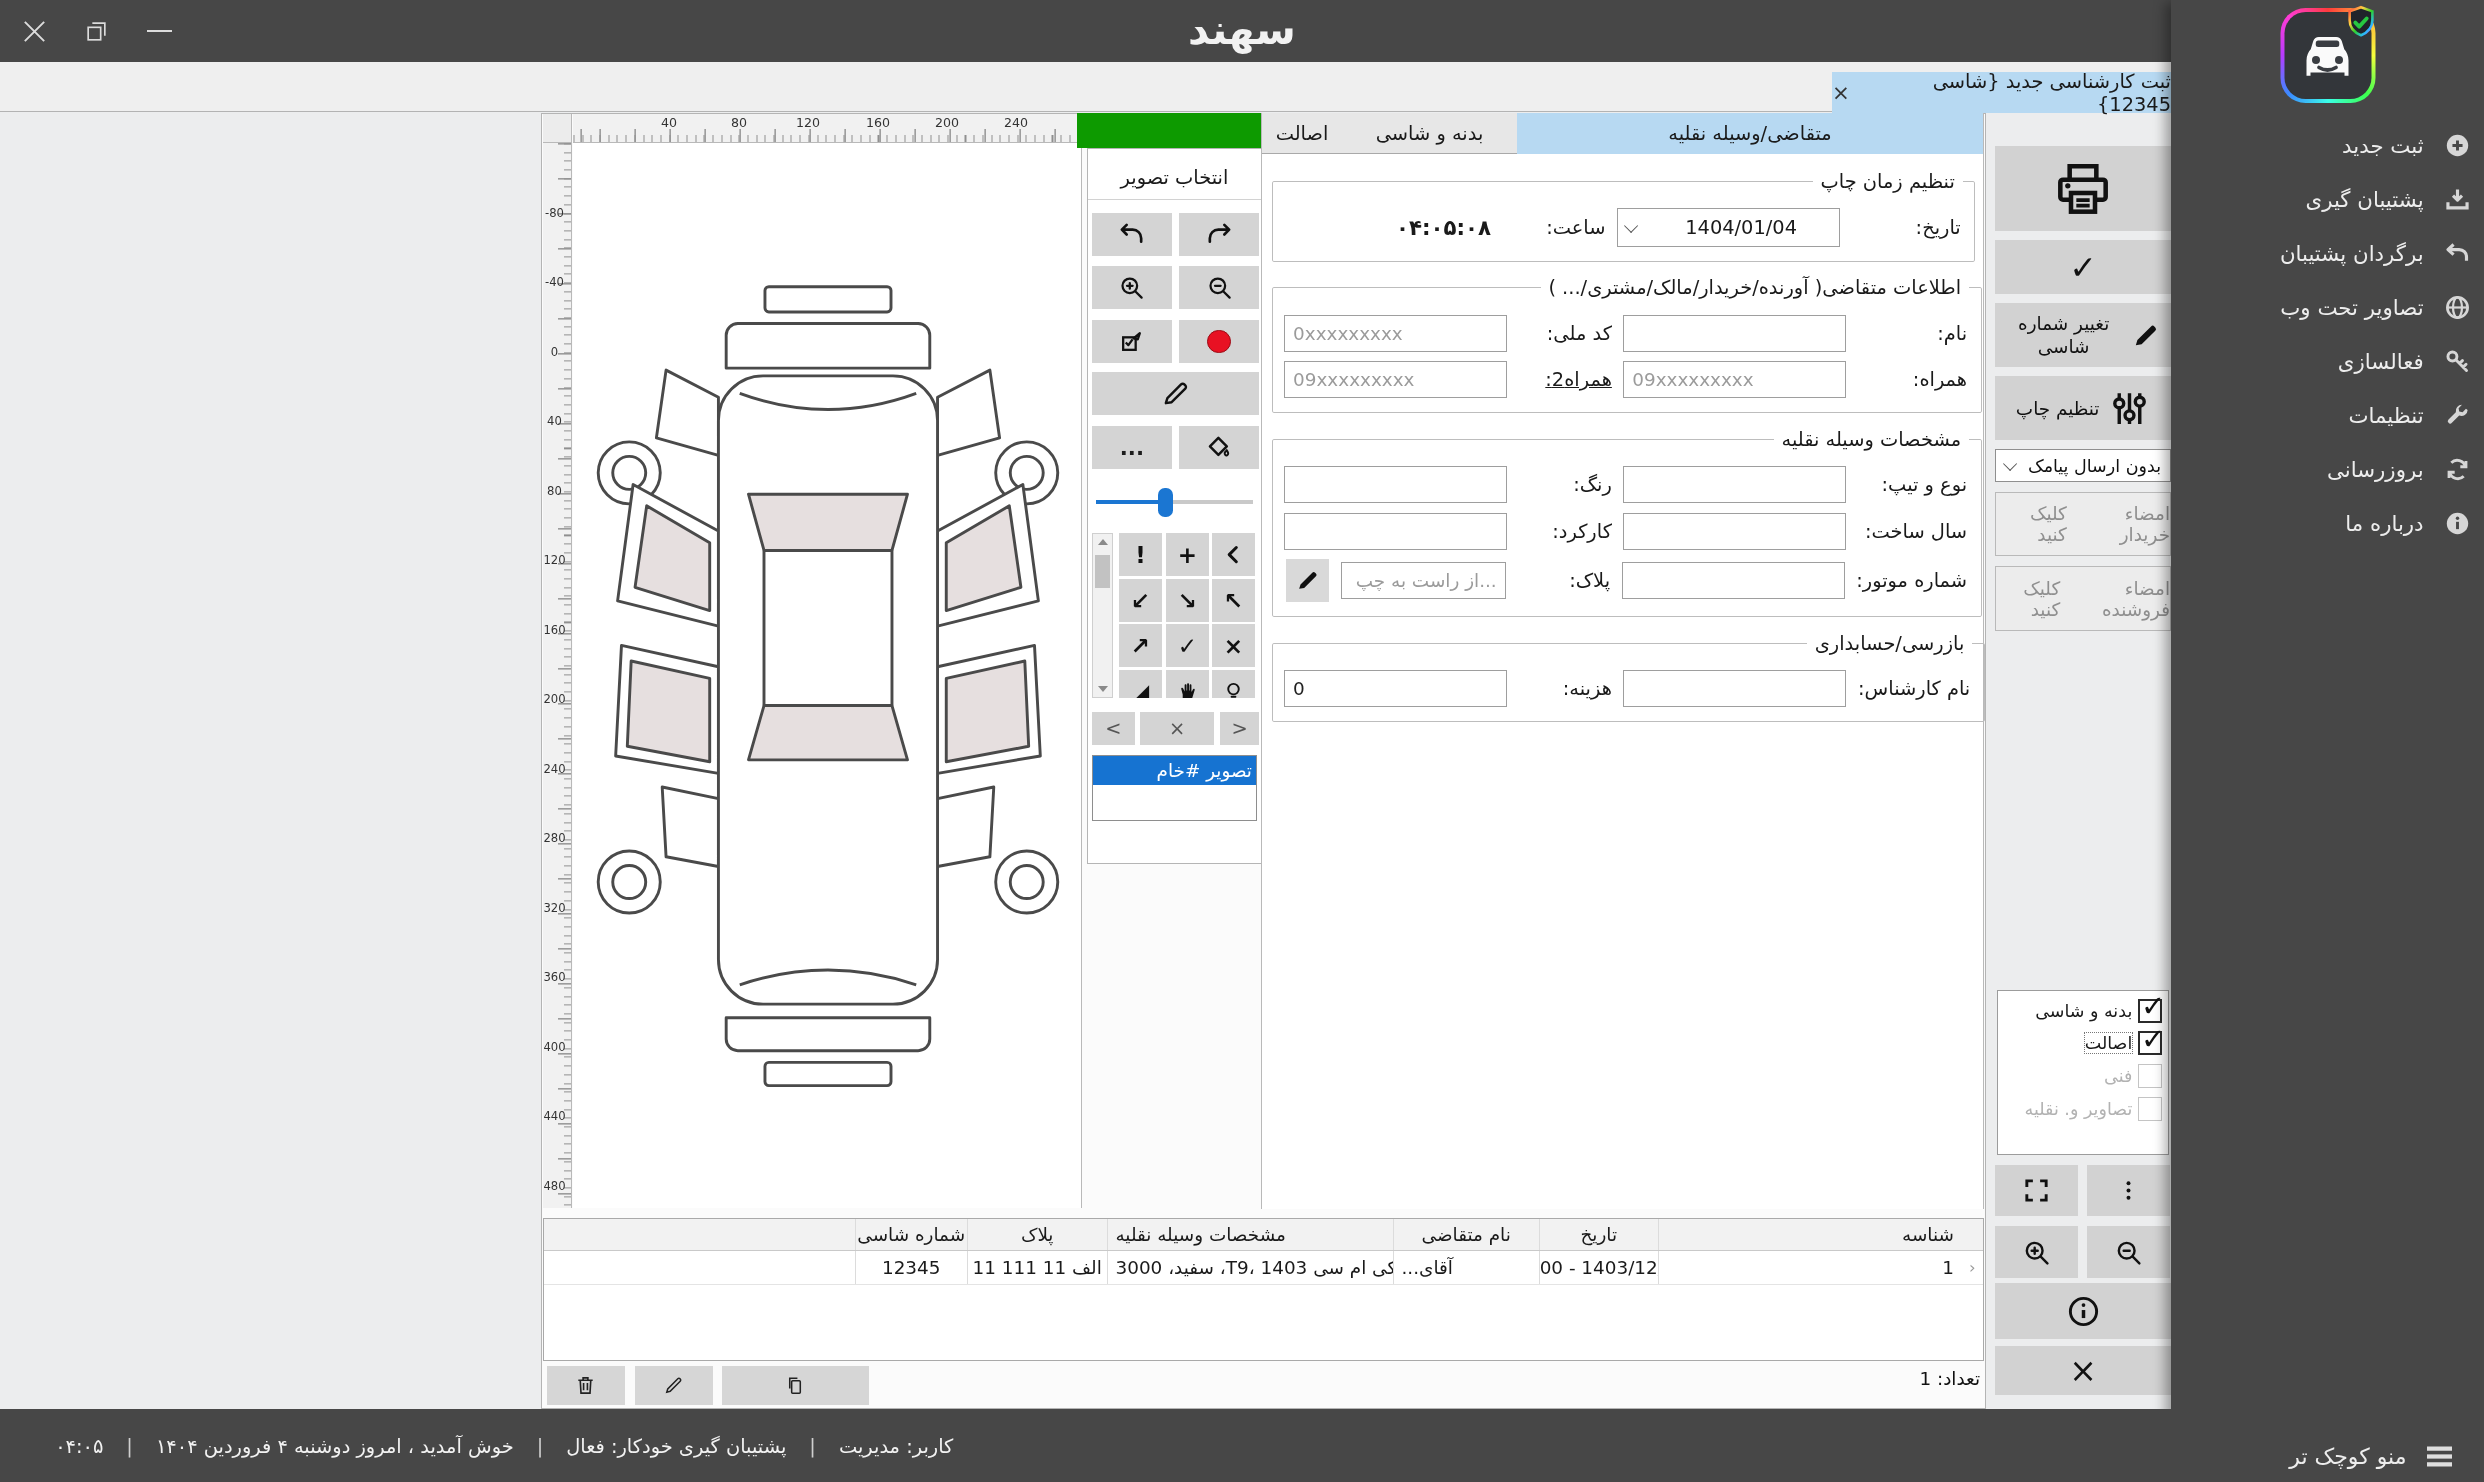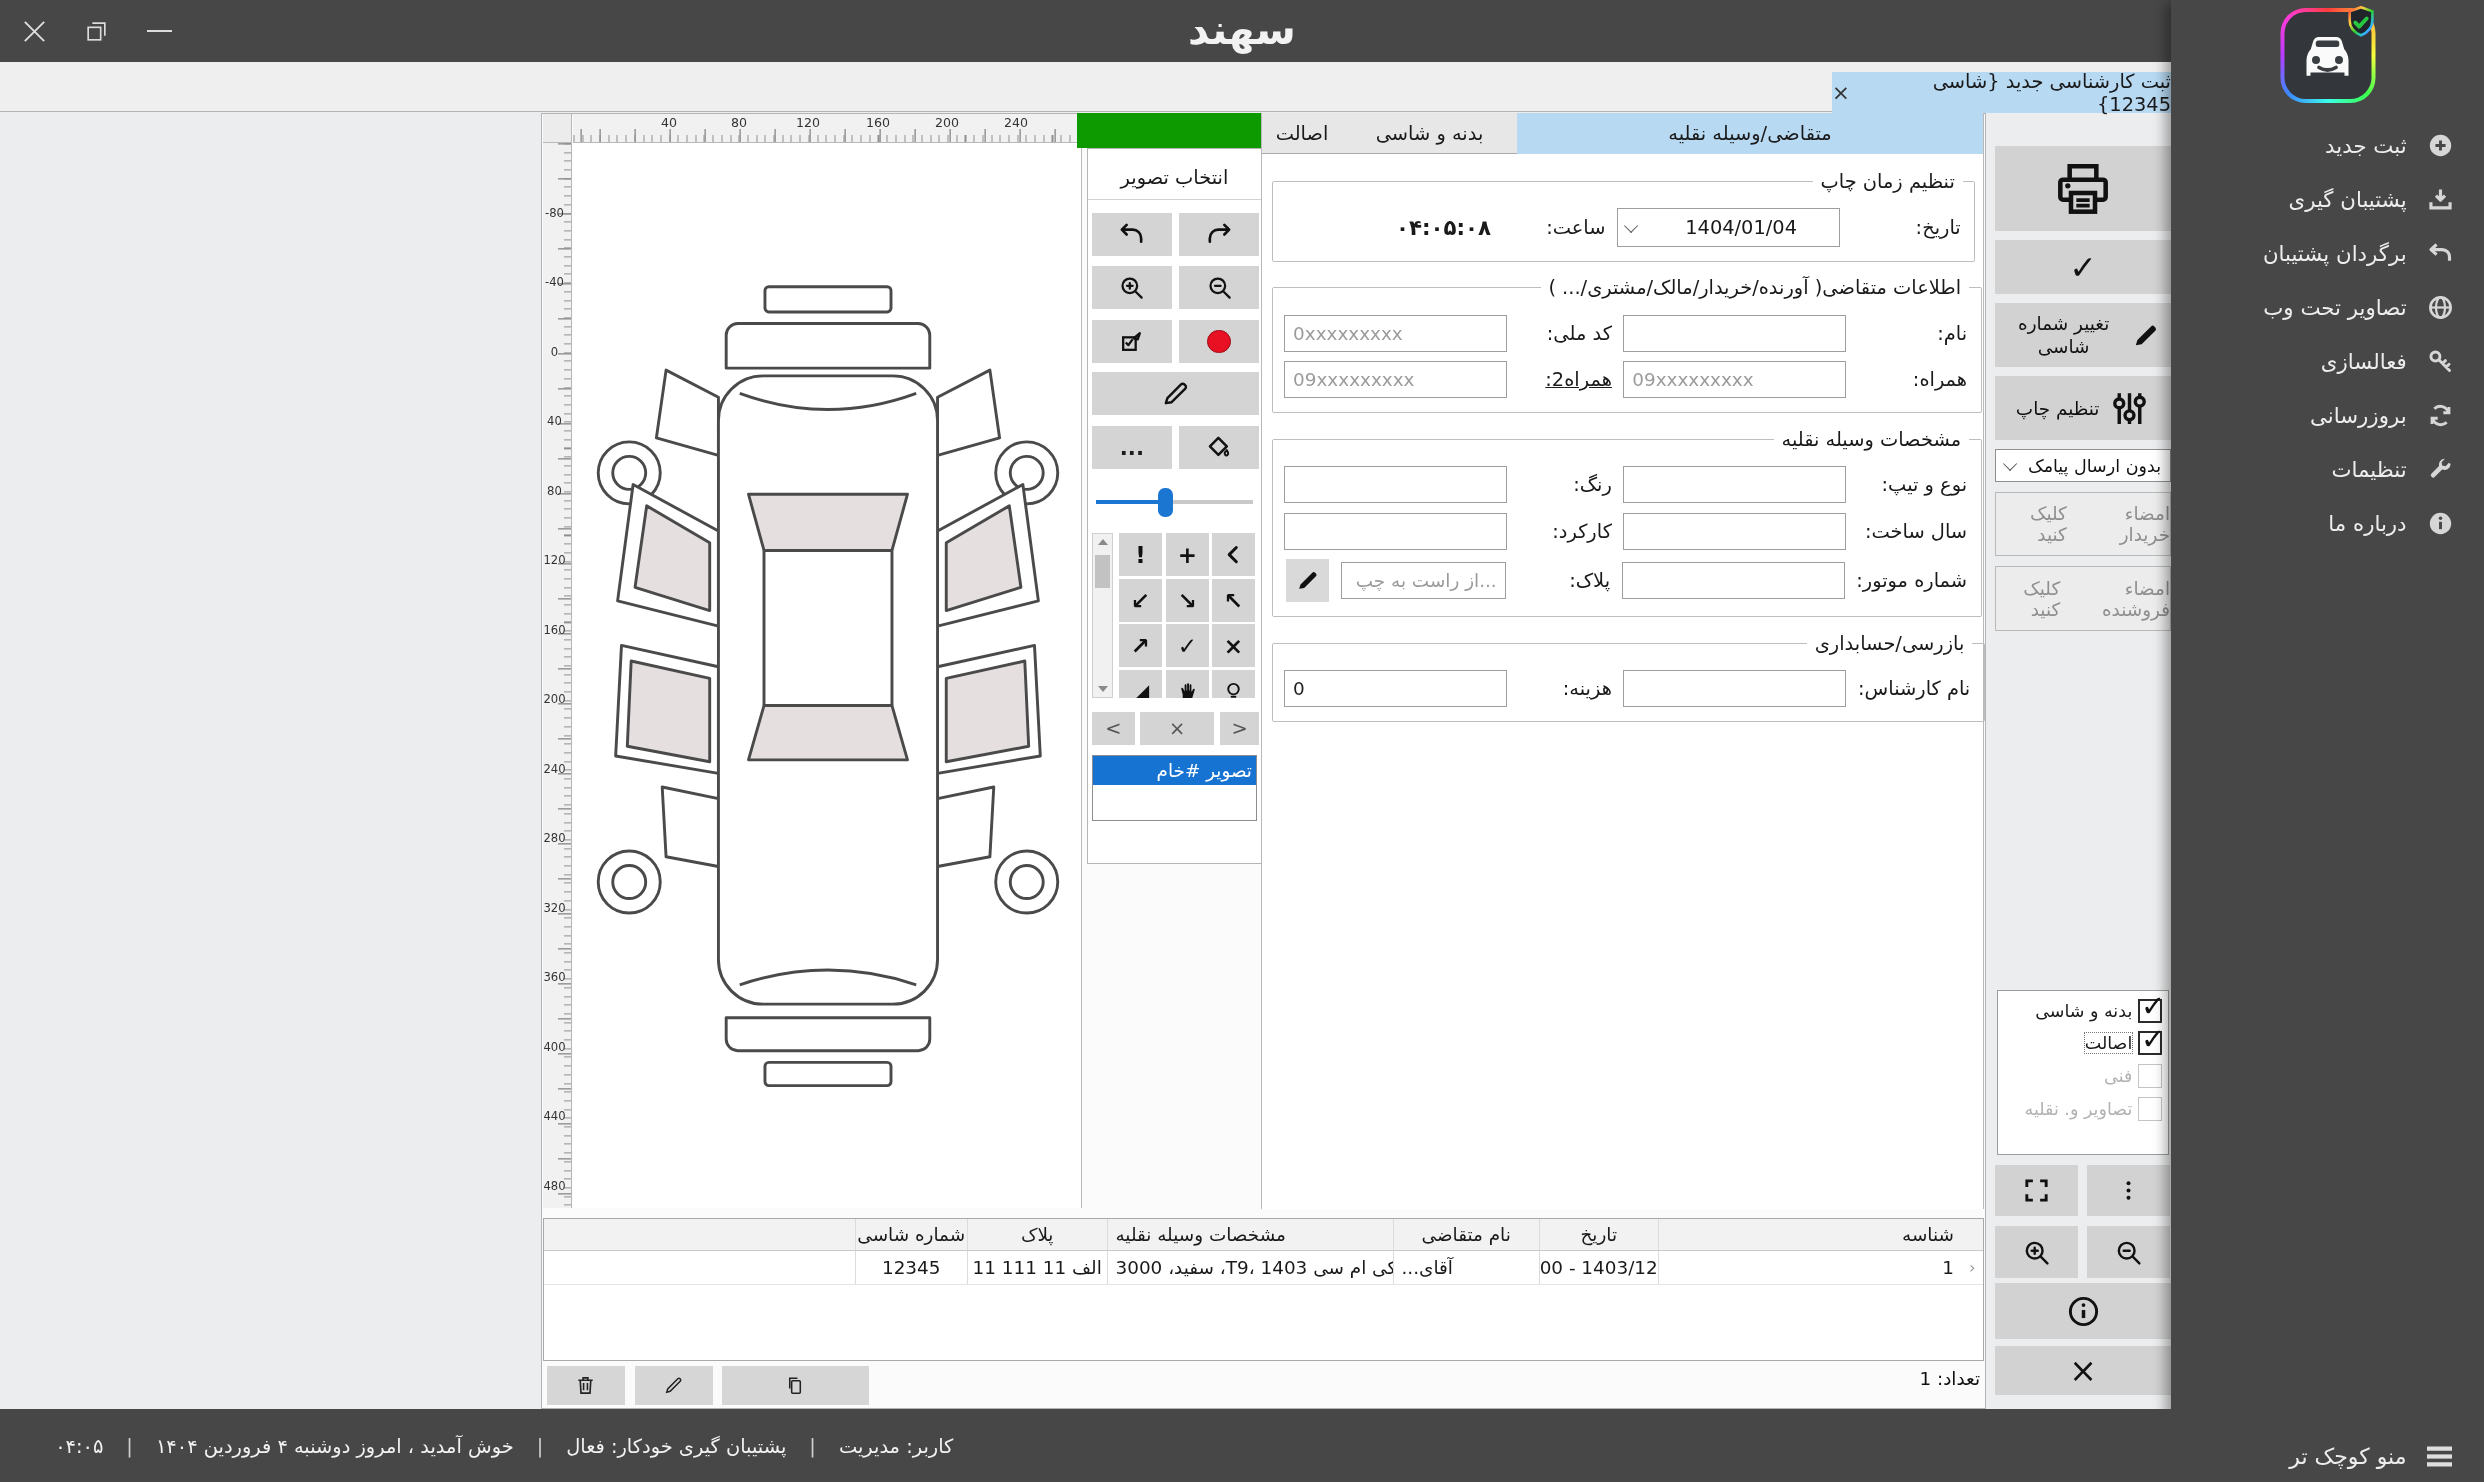--- a/index.html
+++ b/index.html
@@ -17,21 +17,21 @@
   .doctab{left:1832px;top:72px;width:339px;height:41px;background:#b7d9f2;display:flex;align-items:center;
           justify-content:center;gap:13.6px;font-size:19.4px}
   
   .sidebar{right:0;top:0;width:313px;height:1483px;background:#474747;box-shadow:-7.8px 0 11.6px -1.9px rgba(0,0,0,.35)}
   .logo-badge{position:absolute;top:7.8px;left:50%;transform:translateX(-50%);width:95px;height:95px;border-radius:25px;
       background:conic-gradient(#ff3b3b,#ffb13b,#f6ff3b,#3bff4f,#3bffe8,#3b8bff,#b53bff,#ff3bd4,#ff3b3b);
       display:flex;align-items:center;justify-content:center}
   .logo-inner{width:87px;height:87px;border-radius:21.3px;background:#33363a;position:relative;
       display:flex;align-items:center;justify-content:center}
   .nav{position:absolute;top:118px;right:0;left:0;direction:rtl}
-  .nav-item{display:flex;align-items:center;gap:19.4px;height:54px;padding-right:29px;color:#ededed;font-size:21.3px;cursor:pointer}
+  .nav-item{display:flex;align-items:center;gap:19.4px;height:54px;padding-right:12px;color:#ededed;font-size:21.3px;cursor:pointer}
   .nav-item .ic{width:29px;height:29px;flex:0 0 29px;display:flex;align-items:center;justify-content:center;color:#d6d6d6}
   .collapse{position:absolute;bottom:13.6px;right:29px;direction:rtl;display:flex;align-items:center;gap:17.5px;
             color:#ededed;font-size:22px}
   
   .statusbar{left:0;top:1409px;width:2171px;height:74px;background:#474747}
   .status-row{position:absolute;left:21.3px;top:0;height:100%;width:932px;direction:rtl;display:flex;
               align-items:center;gap:23px;color:#f2f2f2;font-size:19.4px;justify-content:flex-start}
   .status-sep{color:#cfcfcf}
   
   .docwin{left:541px;top:113px;width:1445px;height:1296px;border:1px solid #b4b4b4;background:#fbfbfb;box-sizing:border-box}
@@ -637,34 +637,34 @@
           <svg width="27" height="27" viewBox="0 0 24 24">
             <circle cx="7.5" cy="7.5" r="4" stroke="#d6d6d6" stroke-width="2.6" fill="none"></circle>
             <path d="M10.5 10.5 20 20M17 17l2.6-2.6M13.8 13.8l2.6-2.6" stroke="#d6d6d6" stroke-width="2.6" fill="none" stroke-linecap="round"></path>
           </svg>
         </span>
       <span>فعالسازی</span>
     </div>
     <div class="nav-item">
       <span class="ic">
           <svg width="27" height="27" viewBox="0 0 24 24">
+            <path d="M21 7a5.5 5.5 0 0 1-7.5 5L7 18.5a2.1 2.1 0 1 1-3-3L10.5 9A5.5 5.5 0 0 1 16 2.5L13 5.5l.5 3 3 .5 3-3z" fill="#d6d6d6"></path>
+          </svg>
+        </span>
+      <span>تنظیمات</span>
+    </div>
+    <div class="nav-item">
+      <span class="ic">
+          <svg width="27" height="27" viewBox="0 0 24 24">
             <path d="M19.5 4.5v5h-5" stroke="#d6d6d6" stroke-width="2.6" fill="none"></path>
             <path d="M4.5 19.5v-5h5" stroke="#d6d6d6" stroke-width="2.6" fill="none"></path>
             <path d="M19 9.5A7.5 7.5 0 0 0 6.5 6M5 14.5A7.5 7.5 0 0 0 17.5 18" stroke="#d6d6d6" stroke-width="2.6" fill="none"></path>
           </svg>
         </span>
       <span>بروزرسانی</span>
-    </div>
-    <div class="nav-item">
-      <span class="ic">
-          <svg width="27" height="27" viewBox="0 0 24 24">
-            <path d="M21 7a5.5 5.5 0 0 1-7.5 5L7 18.5a2.1 2.1 0 1 1-3-3L10.5 9A5.5 5.5 0 0 1 16 2.5L13 5.5l.5 3 3 .5 3-3z" fill="#d6d6d6"></path>
-          </svg>
-        </span>
-      <span>تنظیمات</span>
     </div>
     <div class="nav-item">
       <span class="ic">
           <svg width="27" height="27" viewBox="0 0 24 24">
             <circle cx="12" cy="12" r="9.5" fill="#d6d6d6"></circle>
             <path d="M12 10.5V17" stroke="#474747" stroke-width="2.6"></path>
             <circle cx="12" cy="7.3" r="1.5" fill="#474747"></circle>
           </svg>
         </span>
       <span>درباره ما</span>

